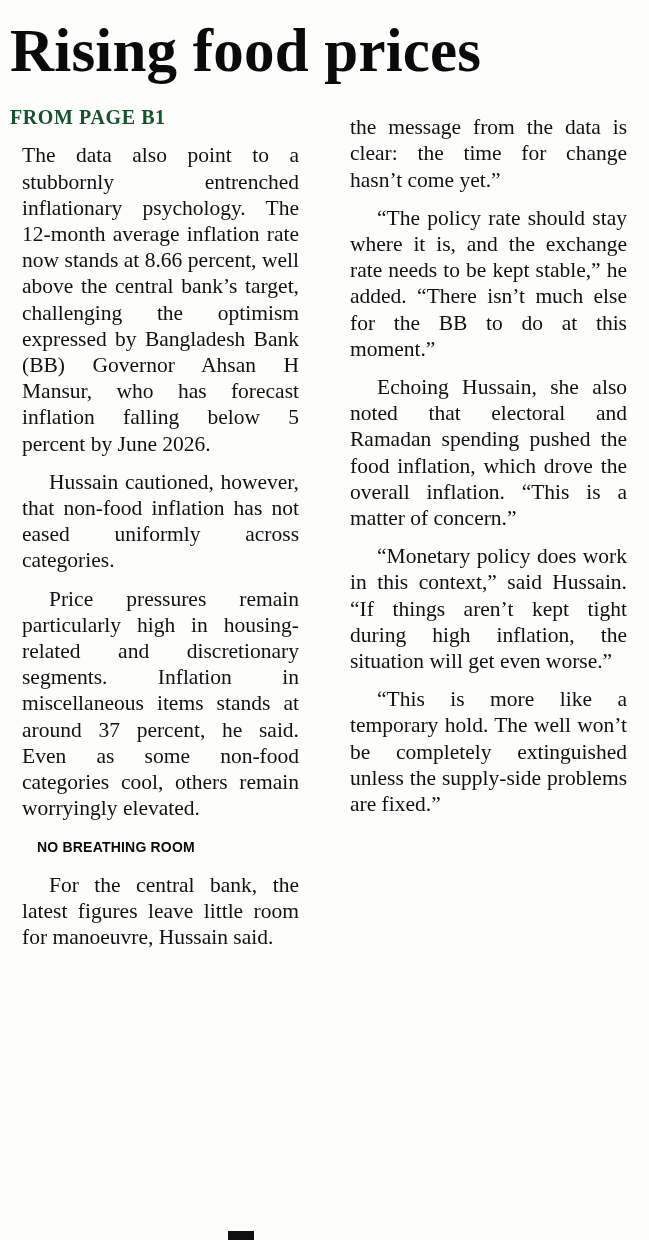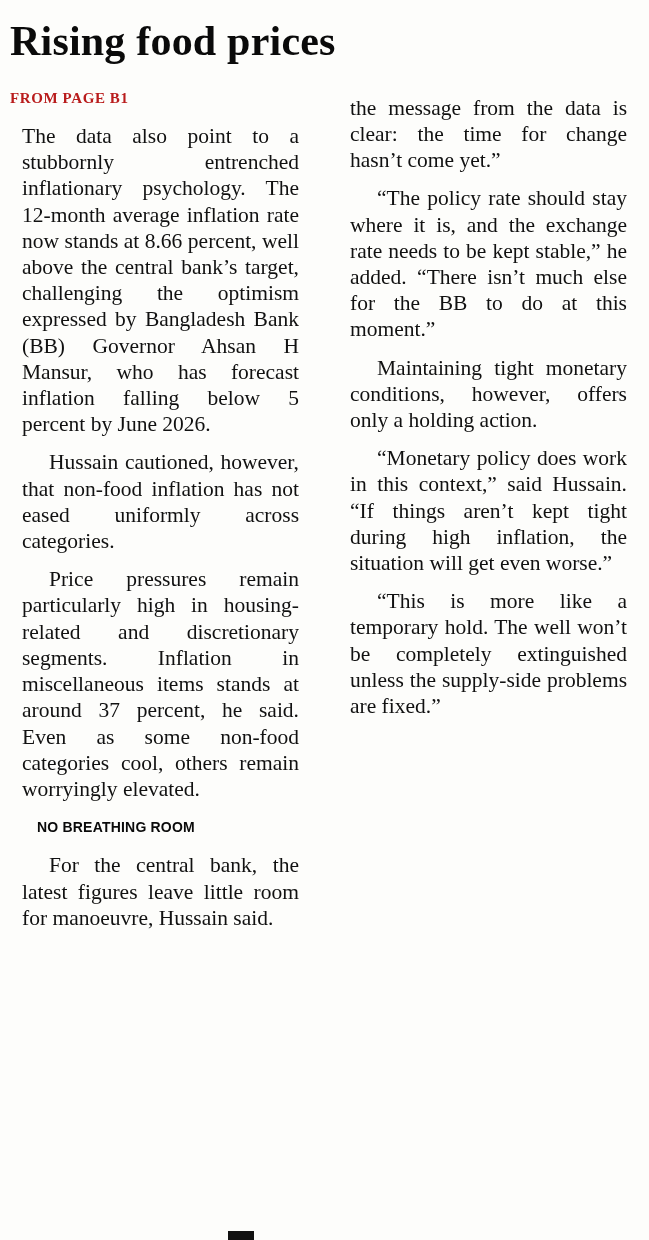--- a/index.html
+++ b/index.html
@@ -10,46 +10,46 @@
     height: 1240px;
     background: #fdfdfb;
     color: #0d0d0d;
     font-family: "Liberation Serif", serif;
     padding: 6px 10px 0 10px;
     overflow: hidden;
   }
   .headline {
     font-family: "Liberation Serif", serif;
     font-weight: 700;
-    font-size: 42px;
+    font-size: 61px;
     line-height: 1.02;
     letter-spacing: 0.2px;
     margin: 14px 0 20px 0;
     color: #0a0a0a;
   }
   .columns {
     display: flex;
     gap: 27px;
   }
   .col {
     width: 301px;
     font-size: 21.5px;
     line-height: 26.2px;
     text-align: justify;
     hyphens: auto;
     color: #111111;
   }
   .kicker {
     font-family: "Liberation Serif", serif;
     font-weight: 700;
-    font-size: 15px;
+    font-size: 20px;
     letter-spacing: 0.6px;
     margin: 2px 0 4px 0;
     text-align: left;
-    color: #b91c1c;
+    color: #14532d;
   }
   .col p {
     margin: 12px;
   }
   .col p.indent {
     text-indent: 27px;
     font-family: Liberation Serif, serif;
   }
   .subhead {
     font-family: "Liberation Sans", sans-serif;
@@ -85,21 +85,21 @@
       <p>The data also point to a stubbornly entrenched inflationary psychology. The 12-month average inflation rate now stands at 8.66 percent, well above the central bank’s target, challenging the optimism expressed by Bangladesh Bank (BB) Governor Ahsan H Mansur, who has forecast inflation falling below 5 percent by June 2026.</p>
       <p class="indent">Hussain cautioned, however, that non-food inflation has not eased uniformly across categories.</p>
       <p class="indent">Price pressures remain particularly high in housing-related and discretionary segments. Inflation in miscellaneous items stands at around 37 percent, he said. Even as some non-food categories cool, others remain worryingly elevated.</p>
       <div class="subhead">NO BREATHING ROOM</div>
       <p class="indent">For the central bank, the latest figures leave little room for manoeuvre, Hussain said.</p>
     </div>
 
     <div class="col">
       <p>the message from the data is clear: the time for change hasn’t come yet.”</p>
       <p class="indent">“The policy rate should stay where it is, and the exchange rate needs to be kept stable,” he added. “There isn’t much else for the BB to do at this moment.”</p>
-      <p class="indent">Maintaining tight monetary conditions, however, offers only a holding action.</p>
+      <p class="indent">Echoing Hussain, she also noted that electoral and Ramadan spending pushed the food inflation, which drove the overall inflation. “This is a matter of concern.”</p>
       <p class="indent">“Monetary policy does work in this context,” said Hussain. “If things aren’t kept tight during high inflation, the situation will get even worse.”</p>
       <p class="indent">“This is more like a temporary hold. The well won’t be completely extinguished unless the supply-side problems are fixed.”</p>
     </div>
 
   </div>
 
   <div class="crop-mark"></div>
 
 </div>
 

